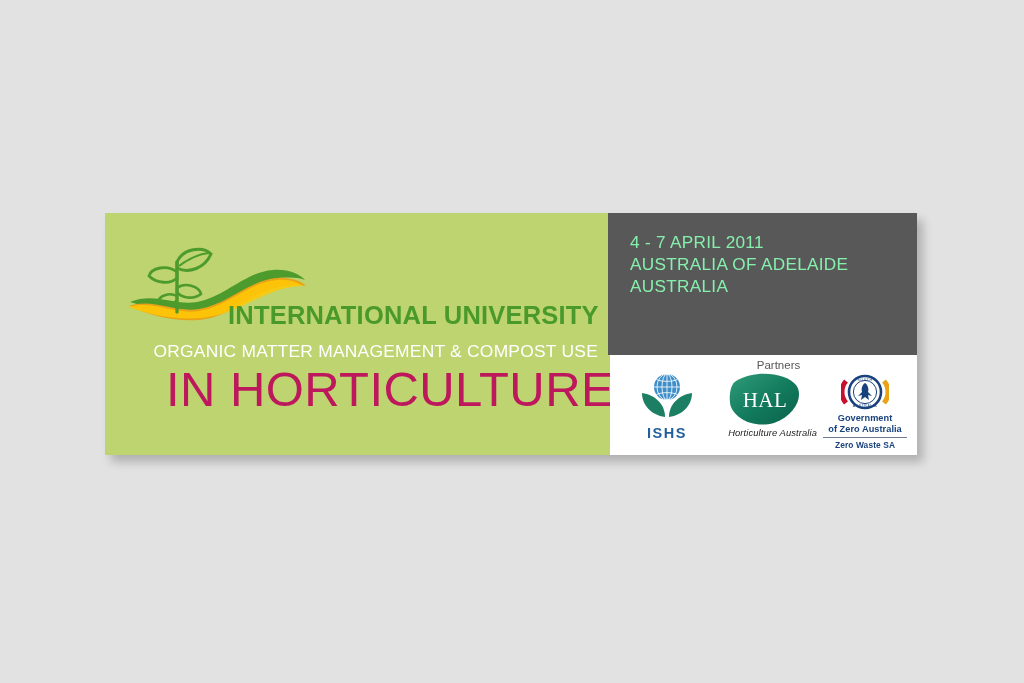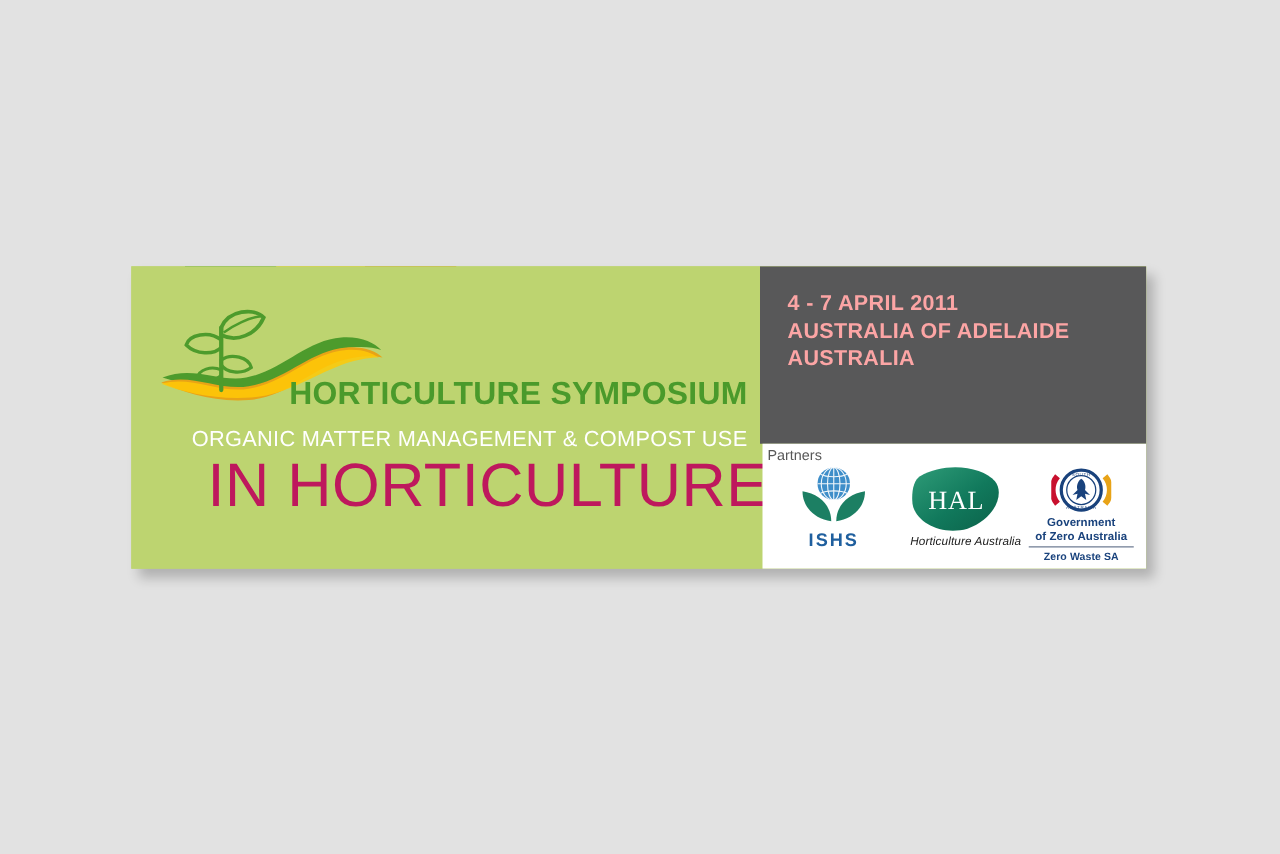--- a/index.html
+++ b/index.html
@@ -115,23 +115,23 @@
     width: 309px;
     height: 142px;
     background: #585859;
   }
 
   #event-date,
   #event-venue,
   #event-country {
     position: absolute;
     left: 22px;
-    color: #fca5a5;
+    color: #86efac;
     font-size: 17.2px;
-    font-weight: bold;
+    font-weight: normal;
     letter-spacing: 0.3px;
     white-space: nowrap;
   }
   #event-date    { top: 19px; }
   #event-venue   { top: 41px; }
   #event-country { top: 63px; }
 
   #event-url {
     position: absolute;
     left: 22px;
@@ -147,23 +147,23 @@
     position: absolute;
     left: 2px;
     top: 142px;
     width: 307px;
     height: 100px;
     background: #ffffff;
   }
 
   #partners-label {
     position: absolute;
-    left: 4px; top: 4px;
+    left: 15px; top: 4px;
     width: 307px;
-    text-align: left;
+    text-align: center;
     color: #575757;
     font-size: 11.5px;
   }
 
   .partner-logo {
     position: absolute;
     top: 16px;
     text-align: center;
   }
   .partner-logo .mark { display: block; margin: 0 auto; }
@@ -248,21 +248,21 @@
         <path d="M52 20 C 60 14, 72 8, 82 7" stroke="#4d9b2c" stroke-width="2" fill="none"></path>
 
         <path d="M50 26 C 40 18, 24 22, 22 30 C 30 38, 44 38, 50 32 Z" fill="none" stroke="#4d9b2c" stroke-width="2.8"></path>
 
         <path d="M50 42 C 58 36, 72 40, 74 48 C 66 54, 54 52, 50 46 Z" fill="none" stroke="#4d9b2c" stroke-width="2.6"></path>
 
         <path d="M50 50 C 42 46, 32 50, 31 56 C 38 60, 47 58, 50 54 Z" fill="none" stroke="#4d9b2c" stroke-width="2.4"></path>
       </svg>
     </div>
 
-    <div id="symposium-line">HORTICULTURE SYMPOSIUM</div>
+    <div id="symposium-line">INTERNATIONAL UNIVERSITY</div>
 
     <div id="subtitle-line">ORGANIC MATTER MANAGEMENT &amp; COMPOST USE</div>
 
     <div id="main-title">IN HORTICULTURE</div>
   </div>
 
   <div id="right-col">
 
     <div id="info-panel">
       <div id="event-date">4 - 7 APRIL 2011</div>

